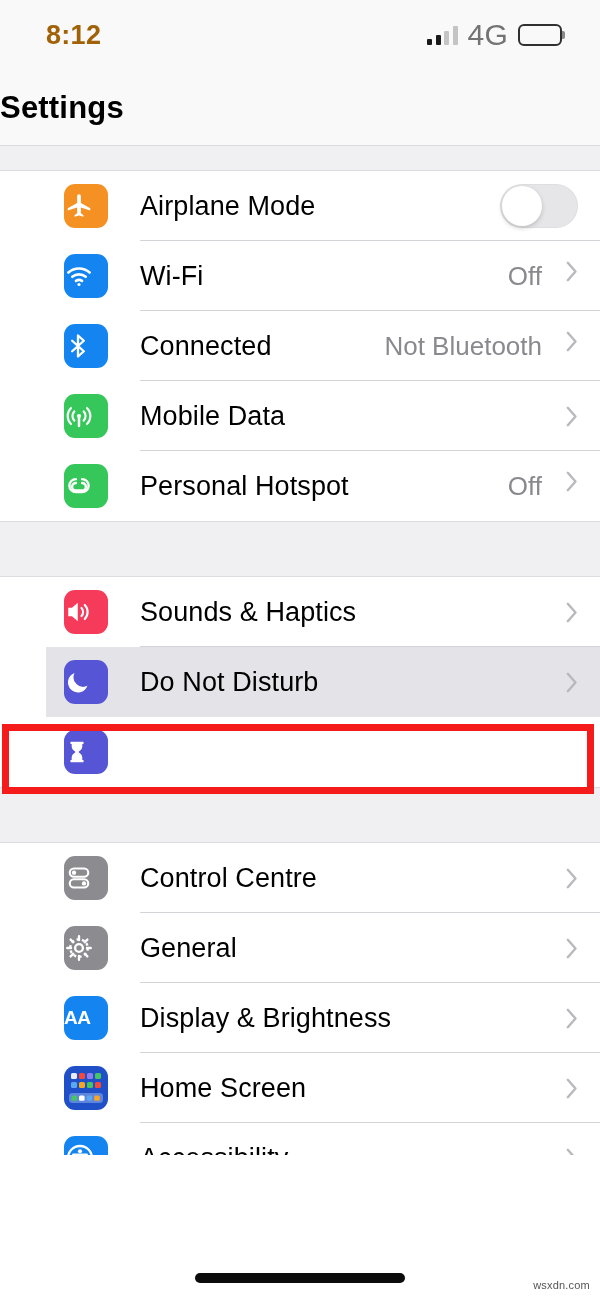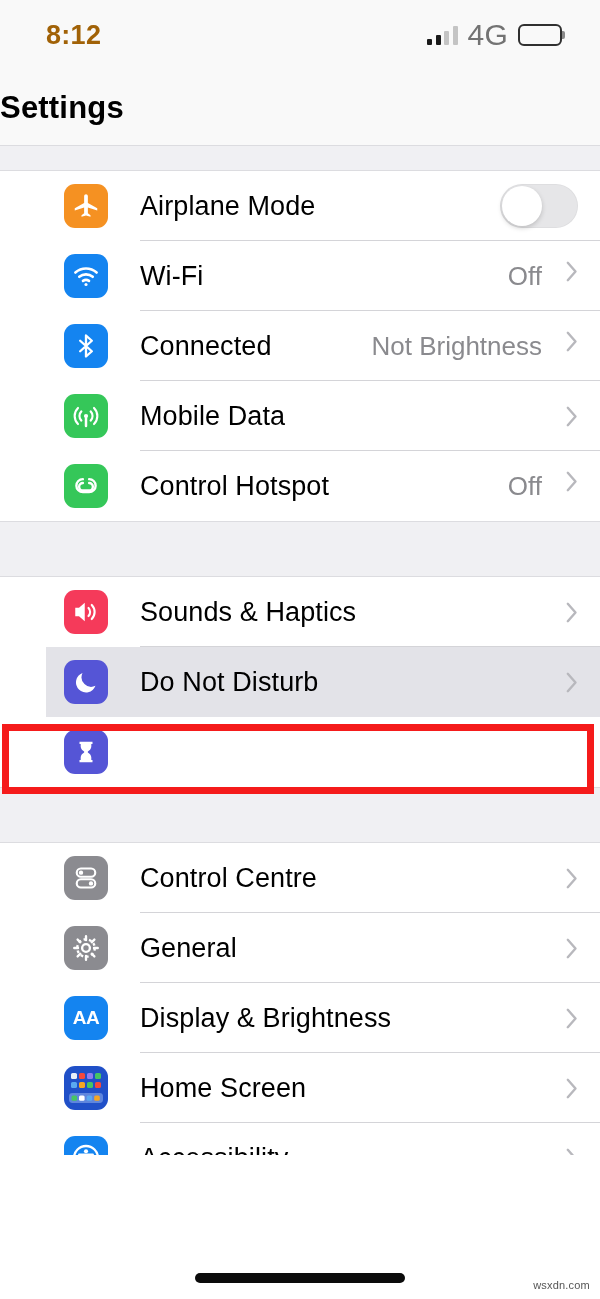--- a/index.html
+++ b/index.html
@@ -59,21 +59,21 @@
     height:70px;
     padding-left:18px;
     position:relative;
     background:#ffffff;
   }
   .row.pressed{ background:#e3e3e8; }
 
   .icon{
     width:44px; height:44px; border-radius:11px;
     flex:0 0 44px;
-    display:flex; align-items:center; justify-content:center;
+    display:flex; align-items:center; justify-content:flex-start;
     position:relative; overflow:hidden;
   }
   .icon svg{ display:block; }
 
   .row-body{
     flex:1 1 auto;
     margin-left:32px;
     height:100%;
     display:flex; align-items:center;
     padding-right:22px;
@@ -189,21 +189,21 @@
 
   <div class="row">
     <span class="icon" style="background:#1484f0">
       <svg width="28" height="28" viewBox="0 0 24 24" fill="none" stroke="#fff" stroke-width="2" stroke-linecap="round" stroke-linejoin="round">
         <path d="M7 7.5 17 16.5 12 21V3l5 4.5L7 16.5"></path>
       </svg>
     </span>
     <div class="row-body">
       <span class="row-label">Connected</span>
       <span class="row-right">
-        <span class="row-value">Not Brightness</span>
+        <span class="row-value">Not Bluetooth</span>
         <span class="chev"><svg viewBox="0 0 12 21" fill="none" stroke="#b8b8bd" stroke-width="2.4" stroke-linecap="round" stroke-linejoin="round">
               <path d="M1.8 1.8 9.5 10.5 1.8 19.2"></path>
             </svg></span>
       </span>
     </div>
   </div>
 
   <div class="row">
     <span class="icon" style="background:#35c759">
       <svg width="30" height="30" viewBox="0 0 24 24" fill="none" stroke="#fff" stroke-width="1.7" stroke-linecap="round">
@@ -225,21 +225,21 @@
   </div>
 
   <div class="row">
     <span class="icon" style="background:#35c759">
       <svg width="30" height="30" viewBox="0 0 24 24" fill="none" stroke="#fff" stroke-width="1.9" stroke-linecap="round">
         <path d="M14.5 6.5a5.2 5.2 0 0 1 0 10.4H9.5a5.2 5.2 0 0 1 0-10.4"></path>
         <path d="M9.5 9.6a3 3 0 0 0 0 6h5a3 3 0 0 0 0-6"></path>
       </svg>
     </span>
     <div class="row-body">
-      <span class="row-label">Control Hotspot</span>
+      <span class="row-label">Personal Hotspot</span>
       <span class="row-right">
         <span class="row-value">Off</span>
         <span class="chev"><svg viewBox="0 0 12 21" fill="none" stroke="#b8b8bd" stroke-width="2.4" stroke-linecap="round" stroke-linejoin="round">
               <path d="M1.8 1.8 9.5 10.5 1.8 19.2"></path>
             </svg></span>
       </span>
     </div>
   </div>
 
 </div>

